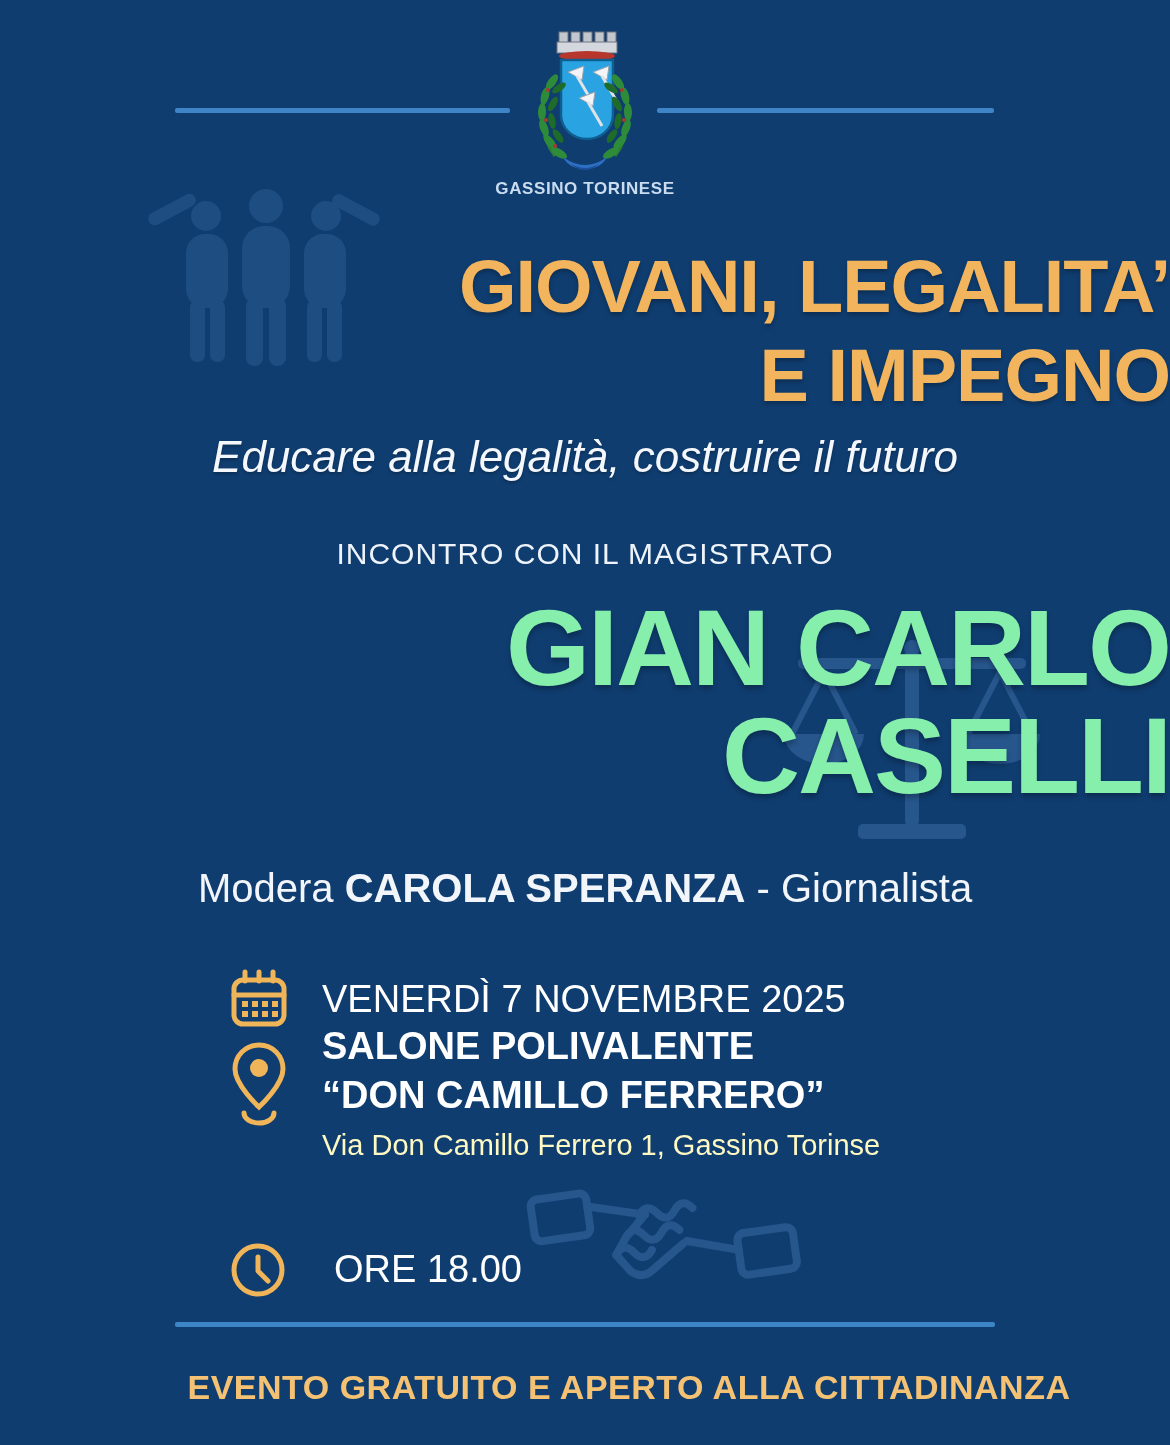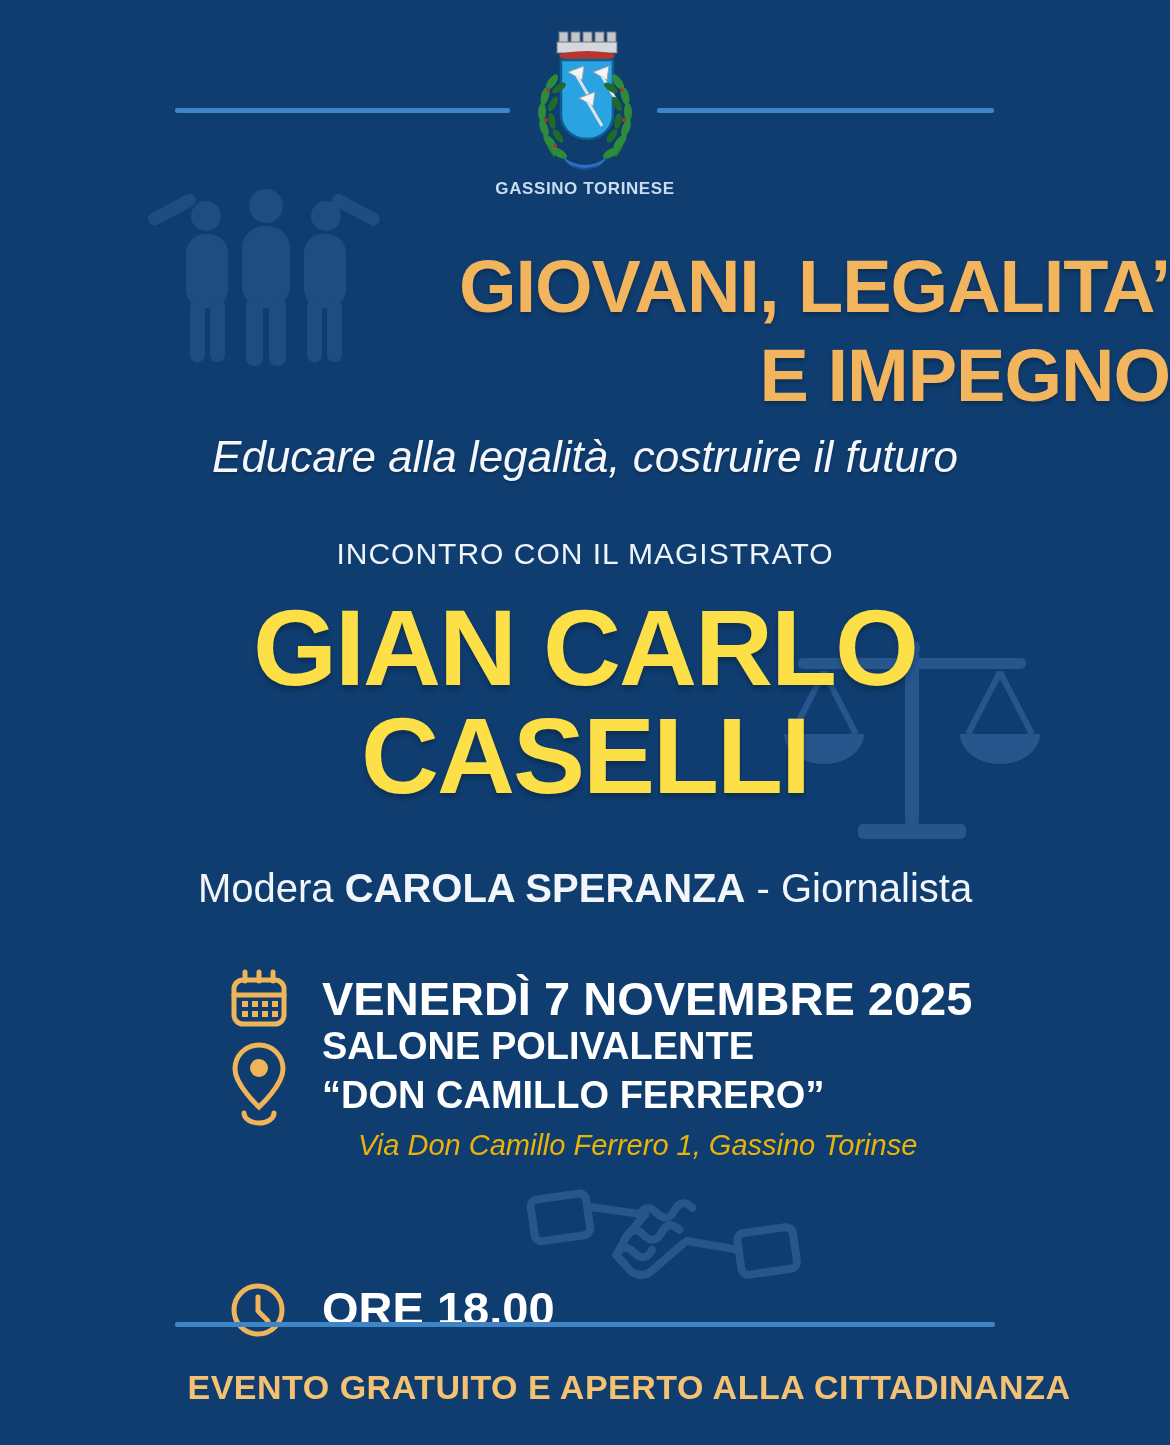--- a/index.html
+++ b/index.html
@@ -40,41 +40,41 @@
     position:absolute;top:432px;width:100%;text-align:center;
     color:#f4f8fc;font-style:italic;font-size:44px;
     text-shadow:0 2px 3px rgba(0,0,0,.25);
   }
 
   .incontro{
     position:absolute;top:537px;width:100%;text-align:center;
     color:#eef4fa;font-size:30px;letter-spacing:1px;
   }
   .big-name{
-    position:absolute;top:594px;width:100%;text-align:center;
-    color:#fde047;font-weight:800;font-size:108px;line-height:1.0;
+    position:absolute;top:594px;width:100%;text-align:right;
+    color:#86efac;font-weight:800;font-size:108px;line-height:1.0;
     letter-spacing:-2px;text-shadow:0 4px 5px rgba(0,0,0,.25);
   }
 
   .modera{
     position:absolute;top:866px;width:100%;text-align:center;
     color:#f2f6fb;font-size:40px;
   }
   .modera .bold{font-weight:bold;text-align:center;}
 
   .details{position:absolute;left:228px;top:0;width:760px;}
   .detail-row{position:absolute;display:flex;align-items:flex-start;}
   .row-date{top:968px;}
   .row-location{top:1022px;}
-  .row-time{top:1280px;}
+  .row-time{top:1240px;gap:12px;}
   .detail-icon{flex:0 0 62px;}
   .detail-text{margin-left:32px;color:#ffffff;}
-  .dt-bold{font-weight:bold;font-size:47px;line-height:1.28;}
+  .dt-bold{font-weight:normal;font-size:38px;line-height:1.28;}
   .dt-line{font-weight:bold;font-size:38px;line-height:1.28;}
-  .dt-italic{font-style:italic;font-size:29px;margin-top:10px;color:#eab308;margin-left:36px;}
+  .dt-italic{font-size:29px;margin-top:10px;color:#fef9c3;}
   .row-date .dt-bold{line-height:62px;}
   .row-time .dt-bold{line-height:58px;}
   .row-location .detail-icon{margin-top:18px;}
 
   .divider{position:absolute;left:175px;top:1322px;width:820px;height:5px;background:#3d85c6;border-radius:2px;}
 
   .footer-note{
     position:absolute;top:1368px;width:100%;text-align:center;
     color:#f4c272;font-weight:800;font-size:34px;letter-spacing:.5px;padding-left:44px;
   }

